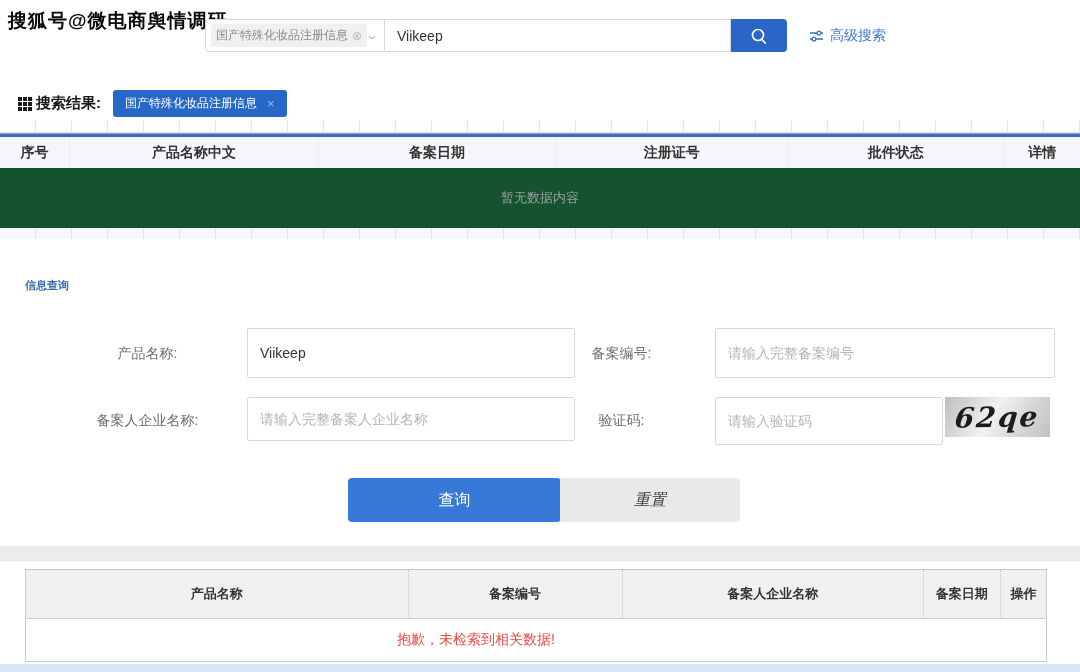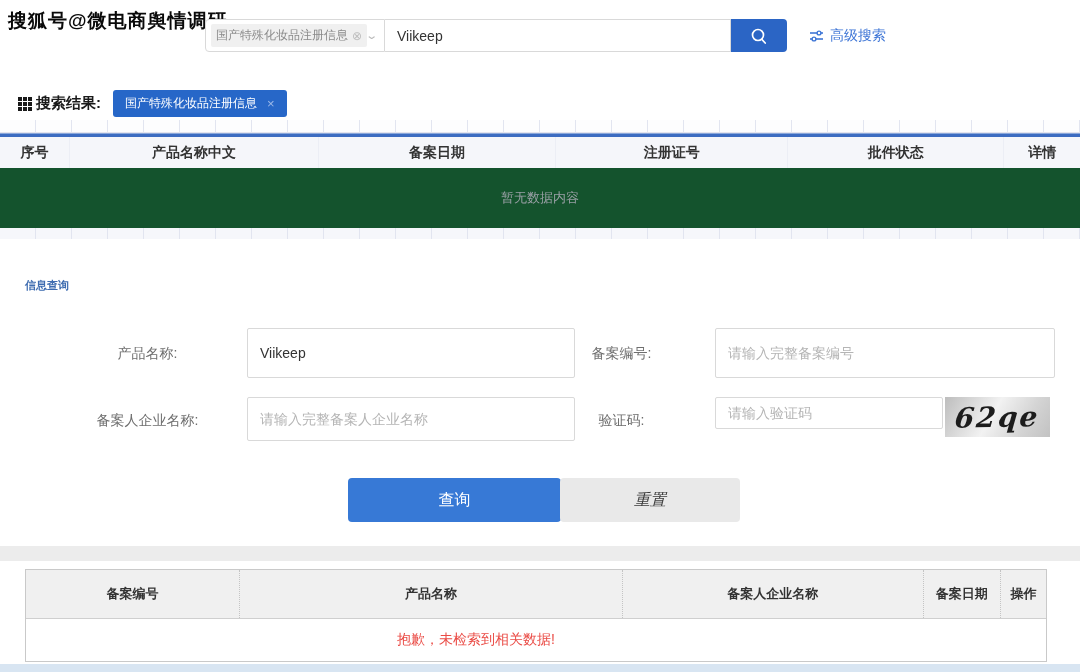--- a/index.html
+++ b/index.html
@@ -59,21 +59,21 @@
   .f-input { position:absolute; border:1px solid #d9d9d9; border-radius:2px; background:#fff;
     font-size:14px; color:#333; padding:0 12px; outline:none; font-family:"Liberation Sans",sans-serif; }
   .f-input::placeholder { color:#b5b5b5; }
   .lbl-product { left:60px; top:345px; width:175px; }
   .in-product  { left:247px; top:328px; width:328px; height:50px; }
   .lbl-record  { left:560px; top:345px; width:123px; }
   .in-record   { left:715px; top:328px; width:340px; height:50px; }
   .lbl-company { left:60px; top:412px; width:175px; }
   .in-company  { left:247px; top:397px; width:328px; height:44px; }
   .lbl-captcha { left:560px; top:412px; width:123px; }
-  .in-captcha  { left:715px; top:397px; width:228px; height:32px; }
+  .in-captcha  { left:715px; top:397px; width:228px; height:48px; }
   .captcha-img { position:absolute; left:945px; top:397px; width:105px; height:40px;
     background:linear-gradient(120deg,#bdbdbd,#f2f2f2 45%,#d4d4d4 75%,#c2c2c2); cursor:pointer;
     display:flex; align-items:center; justify-content:center; overflow:hidden; }
   .captcha-text { font-family:"DejaVu Serif",serif; font-style:italic; font-weight:bold;
     font-size:28px; color:#1c1c1c; letter-spacing:2px; transform:skewX(-6deg) rotate(-1deg); }
 
   .btn { position:absolute; top:478px; height:44px; border:none; border-radius:4px;
     font-size:16px; cursor:pointer; font-family:"Liberation Sans",sans-serif; }
   .btn-query { left:348px; width:213px; background:#3779d6; color:#fff; }
   .btn-reset { left:560px; width:180px; background:#e9e9e9; color:#3a3a3a;font-style:italic; }
@@ -183,22 +183,22 @@
   <div class="captcha-img">
     <span class="captcha-text">62qe</span>
   </div>
 
   <button class="btn btn-query">查询</button>
   <button class="btn btn-reset">重置</button>
 
   <div class="gray-band"></div>
   <div class="table2">
     <div class="t2-header">
+      <div class="th d0">产品名称</div>
       <div class="th d1">备案编号</div>
-      <div class="th d0">产品名称</div>
       <div class="th d2">备案人企业名称</div>
       <div class="th d3">备案日期</div>
       <div class="th d4">操作</div>
     </div>
     <div class="t2-empty">抱歉，未检索到相关数据!</div>
   </div>
   <div class="footer-strip"></div>
 
 </div>
 

